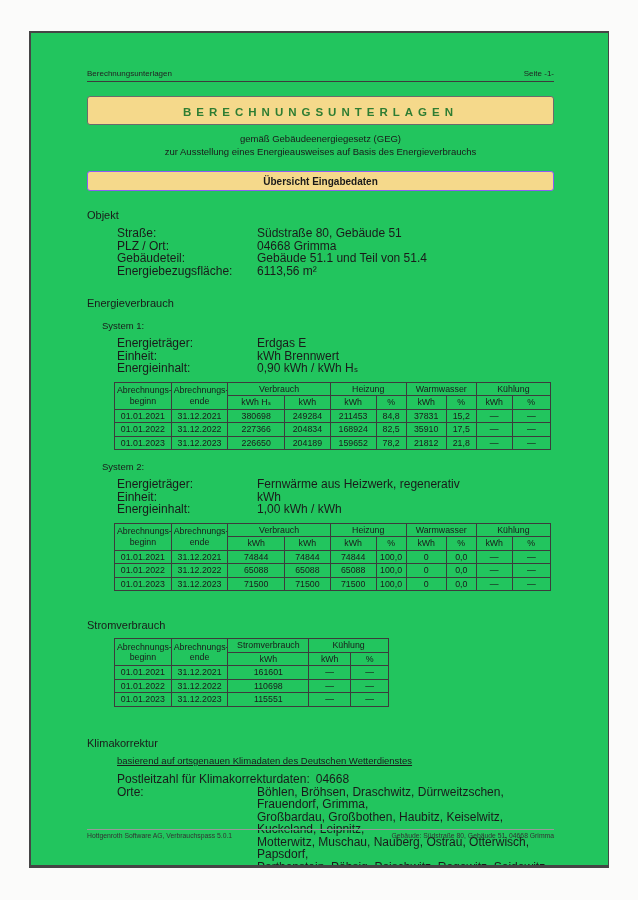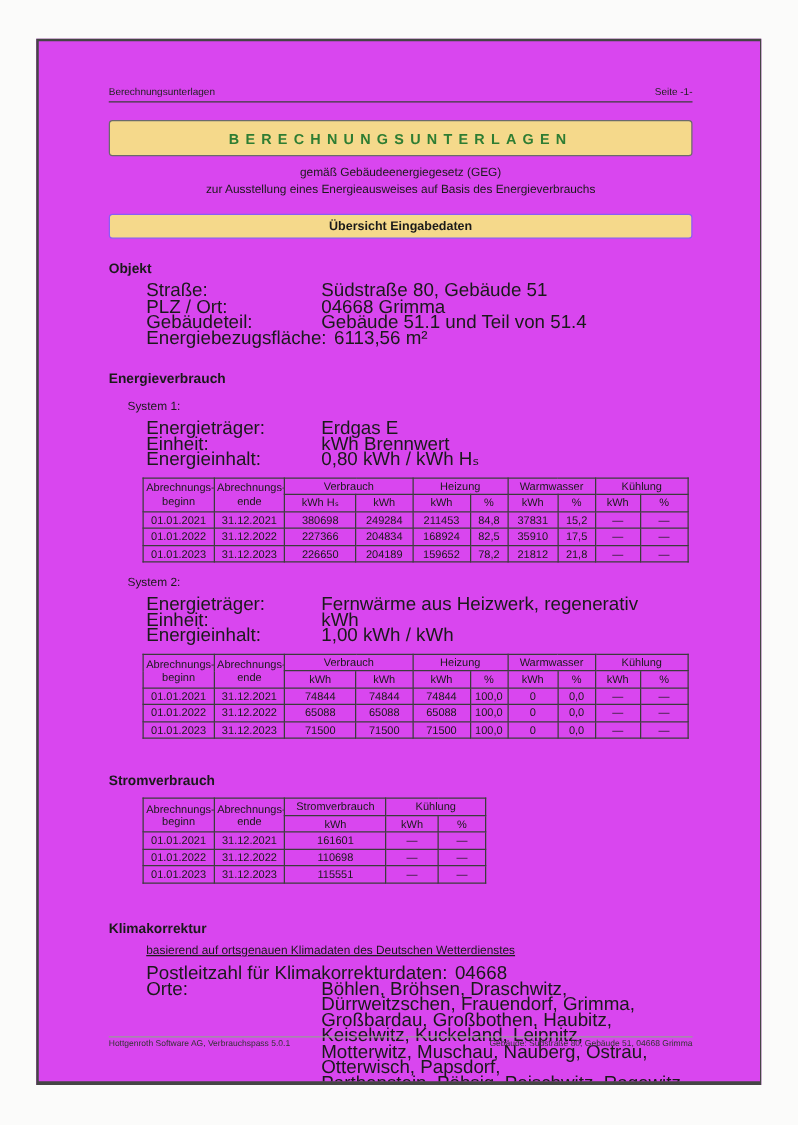--- a/index.html
+++ b/index.html
@@ -4,21 +4,21 @@
 <style>
   * { box-sizing: border-box; margin: 0; padding: 0; }
   body { margin: 0; background: #d9d9d9; }
   .scan {
     width: 638px; height: 900px; margin: 0 auto; position: relative;
     background: #fbfbfa; color: #1a1a1a;
     font-family: "Liberation Sans", "DejaVu Sans", sans-serif;
   }
   .page {
     position: absolute; top: 31px; left: 29px; right: 29px; bottom: 32px;
-    background: #d946ef;
+    background: #22c55e;
     border: 2px solid #454545; border-right-width: 1px; border-bottom-width: 3px;
     overflow: hidden;
   }
   .content { padding: 36px 54px 0 56px; }
 
   .doc-header {
     display: flex; justify-content: space-between;
     font-size: 8px; color: #222;
     border-bottom: 1px solid #3c3c3c; padding-bottom: 3px;
   }
@@ -34,27 +34,27 @@
   }
   .subtitle { margin-top: 7px; text-align: center; font-size: 9.5px; line-height: 13px; }
 
   .overview-box {
     margin-top: 13px; background: var(--box-yellow, #f5d98b);
     border: 1px solid #8b5cf6; border-radius: 3px;
     text-align: center; padding: 4px 0 3px;
     font-size: 10px; font-weight: bold;
   }
 
-  .section { font-size: 11px; font-weight: bold; }
+  .section { font-size: 11px; font-weight: normal; }
   .section-objekt { margin-top: 18px; }
   .section-energie { margin-top: 20px; }
   .section-strom { margin-top: 28px; }
   .section-klima { margin-top: 30px; }
 
-  .pairs { margin: 6px 0 0 30px; font-size: 15px; }
+  .pairs { margin: 6px 0 0 30px; font-size: 12px; }
   .pair-row { display: flex; align-items: flex-start; line-height: 12.5px; }
   .pair-label { flex: 0 0 auto; min-width: 140px; padding-right: 6px; }
   .pair-value { white-space: pre-line; }
 
   .system-name { margin: 11px 0 0 15px; font-size: 9.5px; }
   .indent { margin: 6px 0 0 30px; font-size: 9.5px; line-height: 12.5px; text-decoration: underline; }
 
   .data-table {
     margin: 7px 0 0 27px; border-collapse: collapse; table-layout: fixed;
     font-size: 8.8px;
@@ -126,21 +126,21 @@
           <div class="pair-row">
             <span class="pair-label">Energieträger:</span>
             <span class="pair-value">Erdgas E</span>
           </div>
           <div class="pair-row">
             <span class="pair-label">Einheit:</span>
             <span class="pair-value">kWh Brennwert</span>
           </div>
           <div class="pair-row">
             <span class="pair-label">Energieinhalt:</span>
-            <span class="pair-value">0,80 kWh / kWh Hₛ</span>
+            <span class="pair-value">0,90 kWh / kWh Hₛ</span>
           </div>
         </div>
       <table class="data-table t10" data-table="energieverbrauch.system1.table">
           <colgroup>
             <col style="width: 13%;">
             <col style="width: 13%;">
             <col style="width: 13%;">
             <col style="width: 10.5%;">
             <col style="width: 10.5%;">
             <col style="width: 6.9%;">

